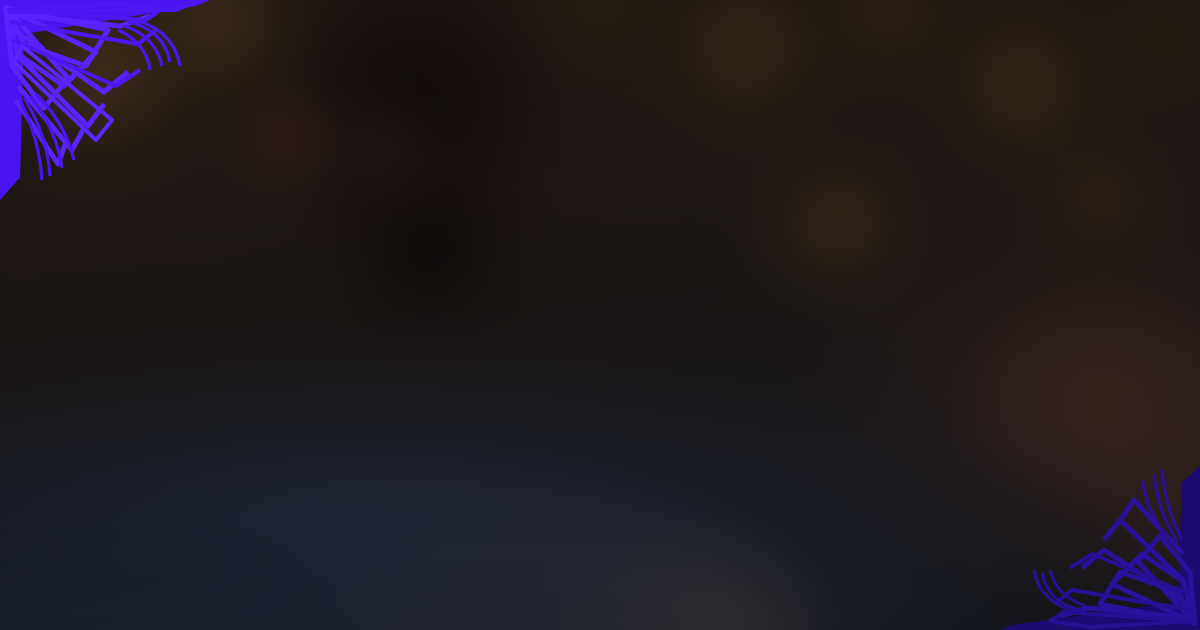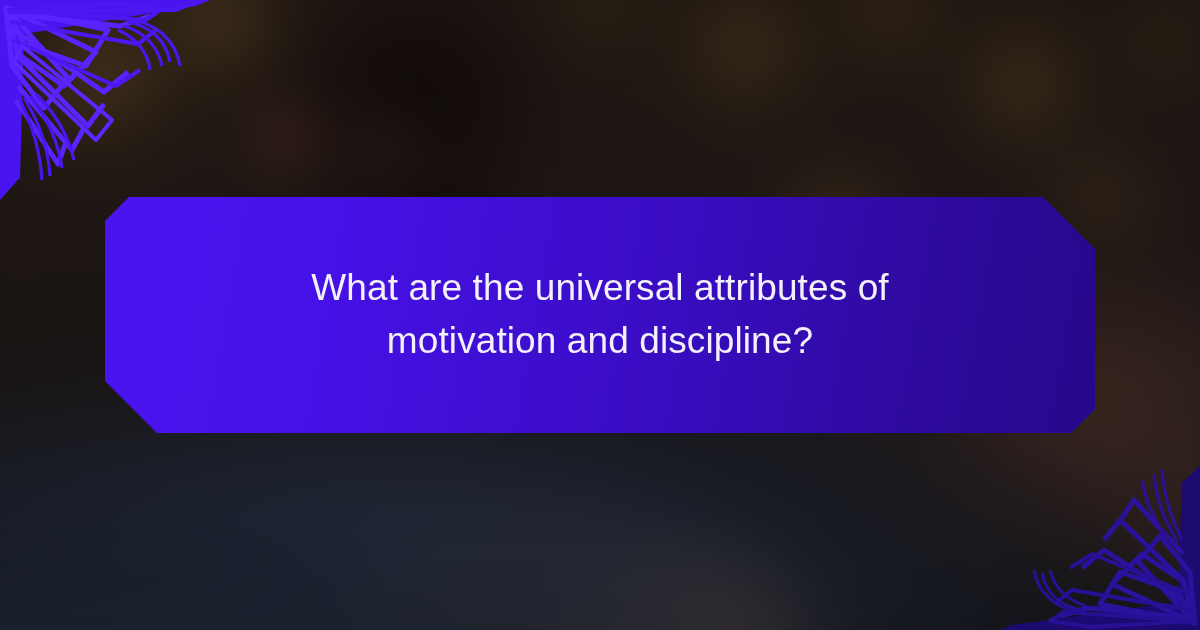--- a/index.html
+++ b/index.html
@@ -220,19 +220,14 @@
         </g>
         <g fill="none" stroke="#2a10a0" stroke-width="3.2">
           <path d="M22,88 C35,108 44,130 46,156"></path>
           <path d="M18,90 C29,112 36,134 38,160"></path>
           <path d="M28,86 C43,104 54,126 58,150"></path>
         </g>
       </g>
     </svg>
   </div>
 
-  <div class="card">
-    <div class="card-rounding">
-      <p class="question-text">What are the universal attributes of motivation and discipline?</p>
-    </div>
-  </div>
 
 </div>
 
 </body></html>

